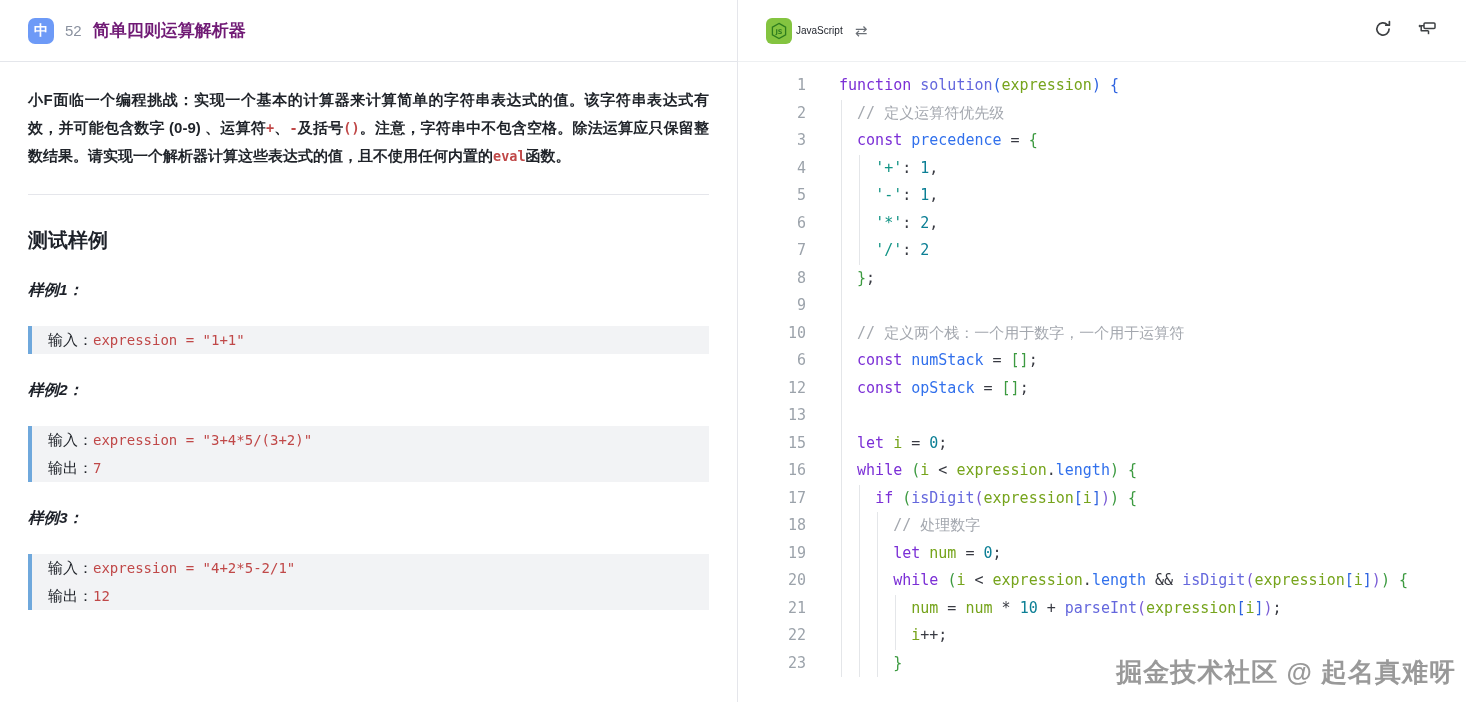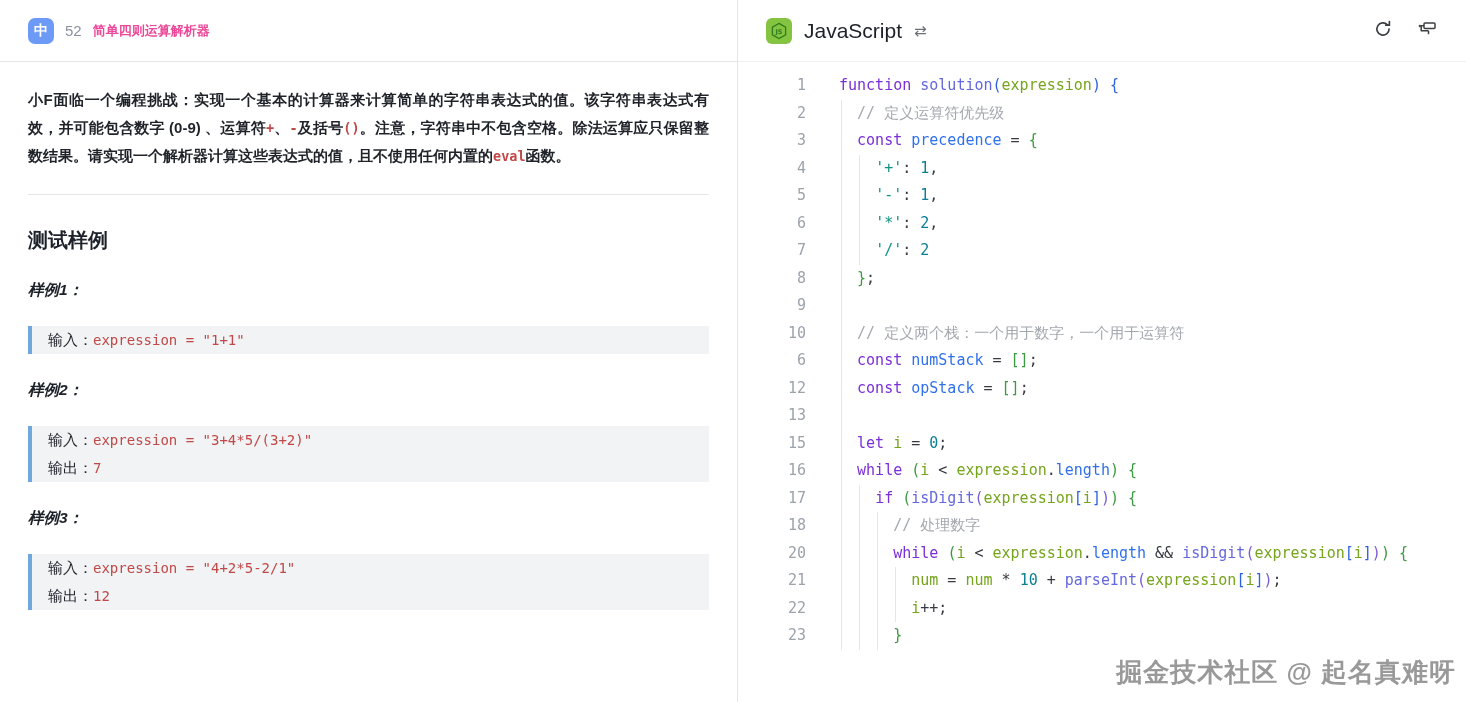--- a/index.html
+++ b/index.html
@@ -5,38 +5,38 @@
   * { margin:0; padding:0; box-sizing:border-box; }
   html,body { width:1466px; height:702px; overflow:hidden; background:#fff;
     font-family:"Liberation Sans","DejaVu Sans",sans-serif; color:#1f2329; }
   .app { display:flex; width:1466px; height:702px; }
 
   
   .left-panel { width:738px; flex:0 0 738px; border-right:1px solid #e5e6eb; display:flex; flex-direction:column; overflow:hidden; }
   .left-header { height:62px; flex:0 0 62px; display:flex; align-items:center; gap:11px; padding:0 28px; border-bottom:1px solid #e4e6eb; }
   .diff-badge { width:26px; height:26px; border-radius:7px; background:#6d9af7; color:#fff; font-size:14px; font-weight:bold; display:flex; align-items:center; justify-content:center; }
   .problem-id { color:#8a919f; font-size:15px; }
-  .problem-title { font-size:13px; font-weight:bold; color:#ec4899; }
+  .problem-title { font-size:17px; font-weight:bold; color:#701a75; }
   .left-content { flex:1; padding:0 28px; overflow:hidden; }
   .section-h { font-size:20px; font-weight:bold; color:#1d2129; }
   .h-problem { margin-top:33px; }
   .h-tests { margin-top:32px; }
   .desc { margin-top:24px; font-size:15px; line-height:27.5px; text-align:justify; color:#1f2329;font-weight:bold; }
   .inline-code { font-family:"DejaVu Sans Mono","Liberation Mono",monospace; font-size:13.5px; color:#c04848; }
   .rule { border:none; border-top:1px solid #e5e6eb; margin-top:23px; }
   .sample-label { margin-top:26px; font-size:15.5px; font-weight:bold; font-style:italic; color:#1d2129; }
   .sample-block { margin-top:25px; background:#f2f3f5; border-left:4px solid #6fa8dc; padding:0 16px; }
   .sample-row { line-height:27px; font-size:15px; color:#1f2329; white-space:pre; }
   .sample-code { font-family:"DejaVu Sans Mono","Liberation Mono",monospace; font-size:14px; color:#c04848; }
 
   
   .right-panel { flex:1; display:flex; flex-direction:column; position:relative; overflow:hidden; }
   .right-header { height:62px; flex:0 0 62px; display:flex; align-items:center; padding:0 28px 0 28px; border-bottom:1px solid #eef0f2; }
   .js-logo { width:26px; height:26px; border-radius:6px; background:#84c440; display:flex; align-items:center; justify-content:center; }
-  .lang-label { margin-left:12px; font-size:21px; color:#1d2129; }
+  .lang-label { margin-left:4px; font-size:10px; color:#1d2129; }
   .swap-glyph { margin-left:12px; font-size:15px; color:#6b7077; }
   .header-actions { margin-left:auto; display:flex; align-items:center; gap:24px; }
   .icon-btn { background:none; border:none; cursor:pointer; padding:0; display:flex; align-items:center; }
 
   
   .editor { flex:1; position:relative; padding-top:10px; font-family:"DejaVu Sans Mono","Liberation Mono",monospace; font-size:15px; overflow:hidden; }
   .code-line { display:flex; height:27.5px; line-height:27.5px; }
   .ln { width:68px; flex:0 0 68px; text-align:right; color:#9ca3ab; user-select:none; }
   .lc { margin-left:33px; position:relative; white-space:pre; }
   .guide { position:absolute; top:0; bottom:0; width:1px; background:#e4e6e9; }
@@ -183,20 +183,24 @@
         </div>
         <div class="code-line">
           <span class="ln">17</span>
           <span class="lc"><i class="guide" style="left: 2px;"></i><i class="guide" style="left: 20px;"></i><span class="tk-pl">    </span><span class="tk-kw">if </span><span class="tk-bg">(</span><span class="tk-fn">isDigit</span><span class="tk-bv">(</span><span class="tk-vr">expression</span><span class="tk-bb">[</span><span class="tk-vr">i</span><span class="tk-bb">]</span><span class="tk-bv">)</span><span class="tk-bg">)</span><span class="tk-bg"> {</span></span>
         </div>
         <div class="code-line">
           <span class="ln">18</span>
           <span class="lc"><i class="guide" style="left: 2px;"></i><i class="guide" style="left: 20px;"></i><i class="guide" style="left: 38px;"></i><span class="tk-pl">      </span><span class="tk-cm">// 处理数字</span></span>
         </div>
         <div class="code-line">
+          <span class="ln">19</span>
+          <span class="lc"><i class="guide" style="left: 2px;"></i><i class="guide" style="left: 20px;"></i><i class="guide" style="left: 38px;"></i><span class="tk-pl">      </span><span class="tk-kw">let </span><span class="tk-vr">num</span><span class="tk-op"> = </span><span class="tk-nu">0</span><span class="tk-pu">;</span></span>
+        </div>
+        <div class="code-line">
           <span class="ln">20</span>
           <span class="lc"><i class="guide" style="left: 2px;"></i><i class="guide" style="left: 20px;"></i><i class="guide" style="left: 38px;"></i><span class="tk-pl">      </span><span class="tk-kw">while </span><span class="tk-bg">(</span><span class="tk-vr">i</span><span class="tk-op"> &lt; </span><span class="tk-vr">expression</span><span class="tk-pu">.</span><span class="tk-nm">length</span><span class="tk-op"> &amp;&amp; </span><span class="tk-fn">isDigit</span><span class="tk-bv">(</span><span class="tk-vr">expression</span><span class="tk-bb">[</span><span class="tk-vr">i</span><span class="tk-bb">]</span><span class="tk-bv">)</span><span class="tk-bg">) {</span></span>
         </div>
         <div class="code-line">
           <span class="ln">21</span>
           <span class="lc"><i class="guide" style="left: 2px;"></i><i class="guide" style="left: 20px;"></i><i class="guide" style="left: 38px;"></i><i class="guide" style="left: 56px;"></i><span class="tk-pl">        </span><span class="tk-vr">num</span><span class="tk-op"> = </span><span class="tk-vr">num</span><span class="tk-op"> * </span><span class="tk-nu">10</span><span class="tk-op"> + </span><span class="tk-fn">parseInt</span><span class="tk-bv">(</span><span class="tk-vr">expression</span><span class="tk-bb">[</span><span class="tk-vr">i</span><span class="tk-bb">]</span><span class="tk-bv">)</span><span class="tk-pu">;</span></span>
         </div>
         <div class="code-line">
           <span class="ln">22</span>
           <span class="lc"><i class="guide" style="left: 2px;"></i><i class="guide" style="left: 20px;"></i><i class="guide" style="left: 38px;"></i><i class="guide" style="left: 56px;"></i><span class="tk-pl">        </span><span class="tk-vr">i</span><span class="tk-op">++</span><span class="tk-pu">;</span></span>

